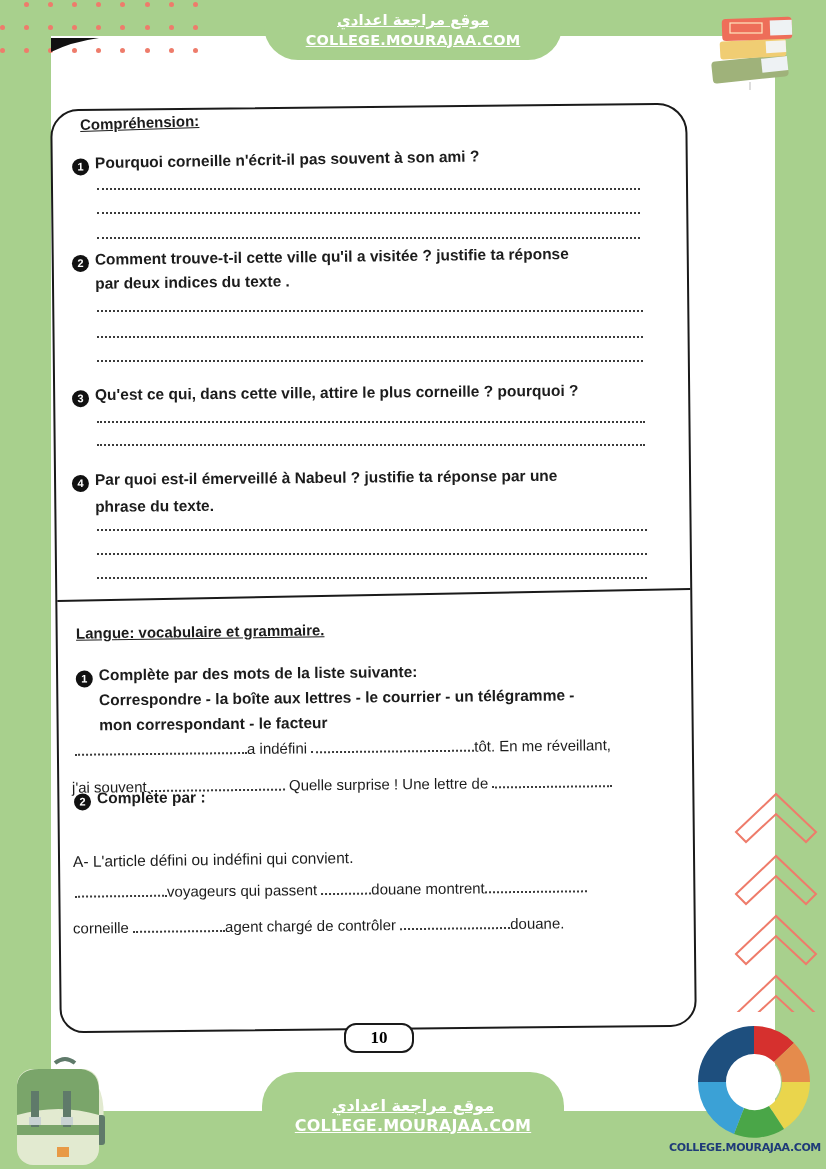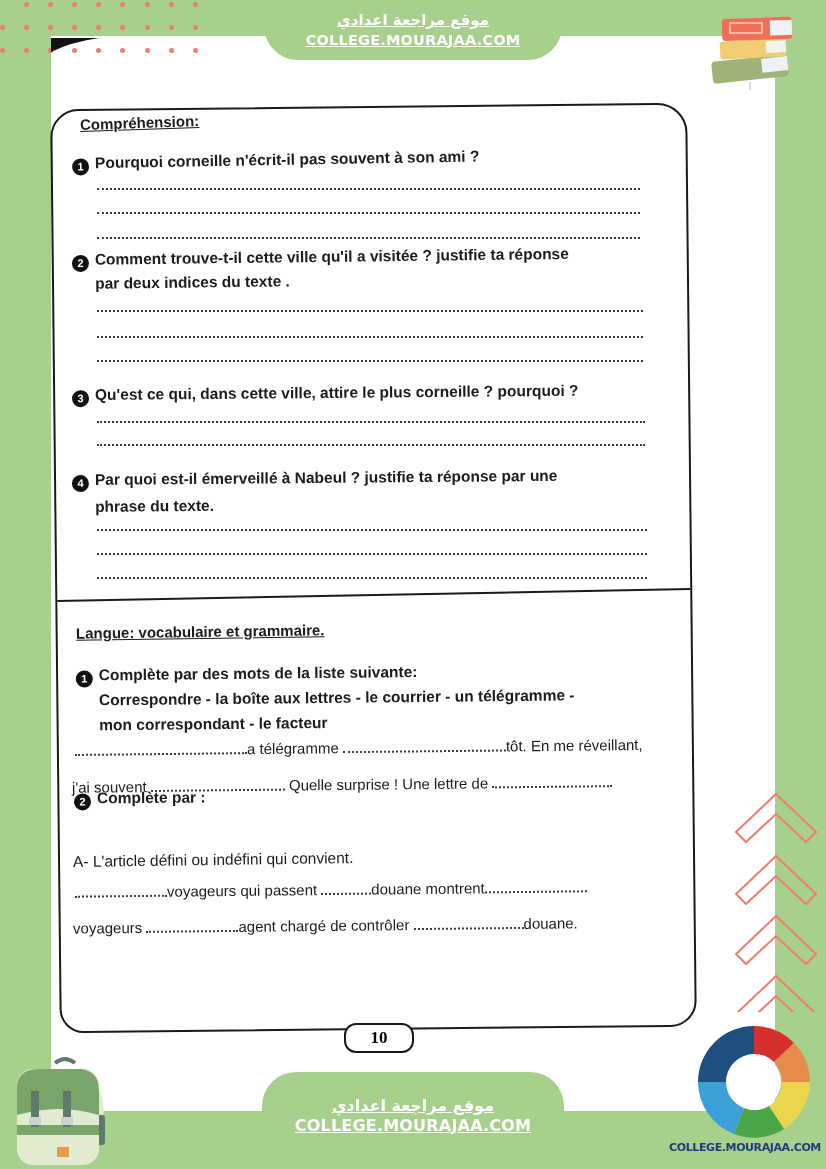--- a/index.html
+++ b/index.html
@@ -154,41 +154,41 @@
 
 <div class="sec-title" style="left:76px;top:623px;transform:rotate(-0.8deg);">Langue: vocabulaire et grammaire.</div>
 
 <div class="q" style="left:76px;top:660px;transform:rotate(-0.6deg);line-height:25px;">
   <span class="num">1</span><span>Complète  par des mots de la liste suivante:</span><br>
   <span style="padding-left:23px">Correspondre - la boîte aux lettres - le courrier - un télégramme -</span><br>
   <span style="padding-left:23px">mon correspondant - le facteur</span>
 </div>
 
 <div class="txt" style="left:75px;top:738px;transform:rotate(-0.6deg);">
-  <span class="fill" style="width:172px"></span><span>a télégramme</span>
+  <span class="fill" style="width:172px"></span><span>a indéfini</span>
   <span class="fill" style="width:163px"></span><span>tôt. En  me réveillant,</span>
 </div>
 <div class="txt" style="left:72px;top:775px;transform:rotate(-0.6deg);">
   <span>j'ai souvent</span>
   <span class="fill" style="width:134px"></span>
   <span>Quelle surprise !  Une lettre de</span>
   <span class="fill" style="width:120px"></span>
 </div>
 
 <div class="q" style="left:74px;top:786px;transform:rotate(-0.4deg);">
   <span class="num">2</span><span>Complète par :</span>
 </div>
 <div class="txt" style="left:73px;top:850px;transform:rotate(-0.8deg);font-size:15.5px;">A- L'article défini ou indéfini qui convient.</div>
 
 <div class="txt" style="left:75px;top:880px;transform:rotate(-0.6deg);">
   <span class="fill" style="width:92px"></span><span>voyageurs qui passent</span>
   <span class="fill" style="width:50px"></span><span>douane montrent</span><span class="fill" style="width:102px"></span>
 </div>
 <div class="txt" style="left:73px;top:916px;transform:rotate(-0.6deg);">
-  <span>voyageurs</span>
+  <span>corneille</span>
   <span class="fill" style="width:92px"></span><span>agent chargé de contrôler</span>
   <span class="fill" style="width:110px"></span><span>douane.</span>
 </div>
 
 <div class="pagenum">10</div>
 
 <svg class="chev" style="top:792px" height="220" viewBox="0 0 84 220">
   <g fill="none" stroke="#ee7c6b" stroke-width="2">
     <path d="M2 40 L42 2 L82 40 L72 50 L42 22 L12 50 Z"></path>
     <path d="M2 102 L42 64 L82 102 L72 112 L42 84 L12 112 Z"></path>

